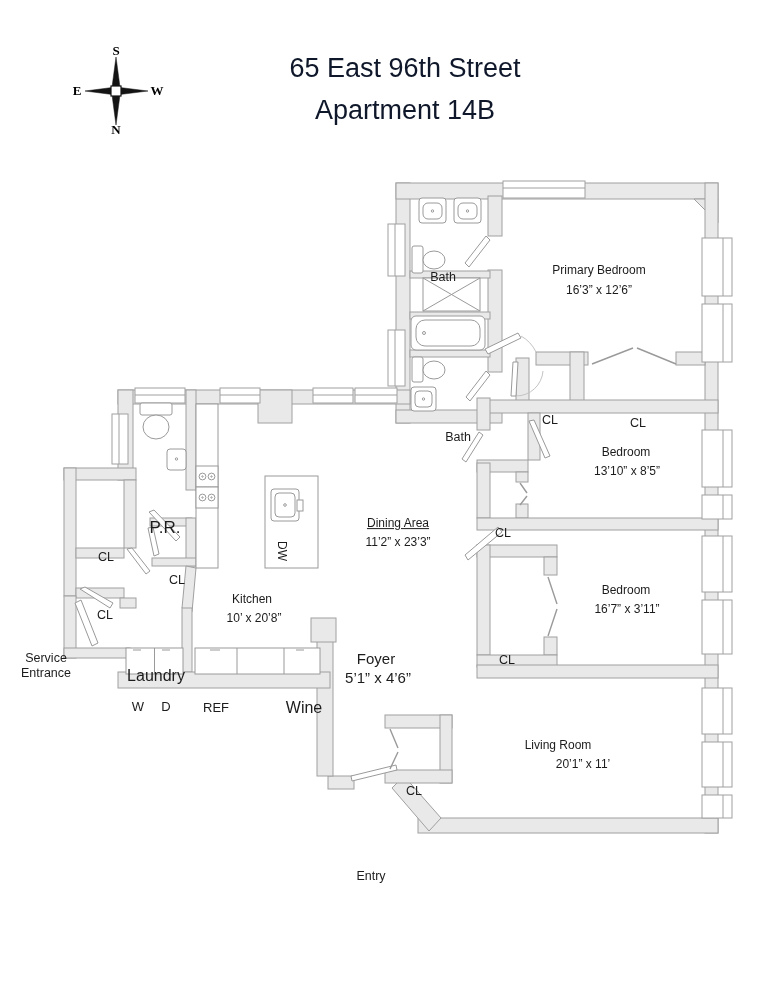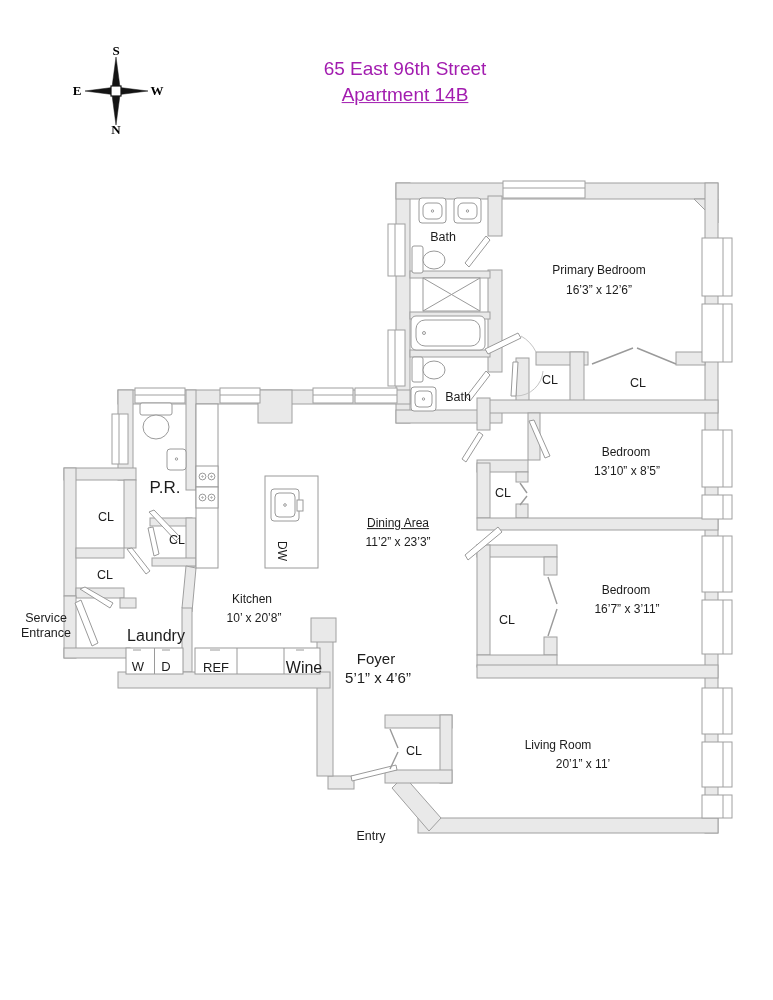--- a/index.html
+++ b/index.html
@@ -1,23 +1,23 @@
 <!DOCTYPE html>
 <html><head>
 <meta charset="utf-8">
 <style>
   html,body{margin:0;padding:0;background:#fff;}
   #stage{position:relative;width:773px;height:1000px;background:#ffffff;overflow:hidden;
          font-family:"Liberation Sans", sans-serif;color:#1c1c1c;}
   #plan-svg{position:absolute;left:0;top:0;}
   .lbl{position:absolute;transform:translate(-50%,-50%);white-space:nowrap;line-height:1.15;
        font-size:12px;color:#1c1c1c;text-align:center;}
-  .lbl.small{font-size:12.5px;}
+  .lbl.small{font-size:12.5px;margin-top:40px;}
   .lbl.tiny{font-size:12px;}
-  .lbl.title{font-size:19px;color:#a21caf;}
+  .lbl.title{font-size:27px;color:#0f172a;}
   .lbl.compass{font-family:"Liberation Serif", serif;font-weight:bold;font-size:13px;color:#000;}
   .lbl.rot{transform:translate(-50%,-50%) rotate(90deg);}
   .walls rect,.walls polygon{fill:#e9e9e9;stroke:#a0a0a0;stroke-width:1;}
   .win rect{fill:#ffffff;stroke:#a0a0a0;stroke-width:1;}
   .win line{stroke:#a0a0a0;stroke-width:1;}
   .fix rect,.fix ellipse,.fix circle{fill:#ffffff;stroke:#9a9a9a;stroke-width:1;}
   .fix line{stroke:#9a9a9a;stroke-width:1;}
   .doors polygon{fill:#ffffff;stroke:#9a9a9a;stroke-width:1;}
   .doors path{fill:none;stroke:#c4c4c4;stroke-width:1;}
   .zig path{fill:none;stroke:#9a9a9a;stroke-width:1.4;}
@@ -254,21 +254,21 @@
     <g class="rose">
       <polygon points="116,57 120.5,91 111.5,91"></polygon>
       <polygon points="116,125 120.5,91 111.5,91"></polygon>
       <polygon points="85,91 116,87 116,95"></polygon>
       <polygon points="148,91 116,87 116,95"></polygon>
       <rect x="111" y="86" width="10" height="10"></rect>
     </g>
   </svg>
 
   <div class="lbl title" style="left:405px;top:69px;">65 East 96th Street</div>
-  <div class="lbl title" style="left:405px;top:95px;text-decoration:underline;">Apartment 14B</div>
+  <div class="lbl title" style="left:405px;top:111px;">Apartment 14B</div>
 
   <div class="lbl compass" style="left:116px;top:51px;">S</div>
   <div class="lbl compass" style="left:77px;top:91px;">E</div>
   <div class="lbl compass" style="left:157px;top:91px;">W</div>
   <div class="lbl compass" style="left:116px;top:130px;">N</div>
 
   <div class="lbl small" style="left:443px;top:237px;">Bath</div>
   <div class="lbl" style="left:599px;top:271px;">Primary Bedroom</div>
   <div class="lbl" style="left:599px;top:291px;">16’3” x 12’6”</div>
   <div class="lbl small" style="left:550px;top:380px;">CL</div>

